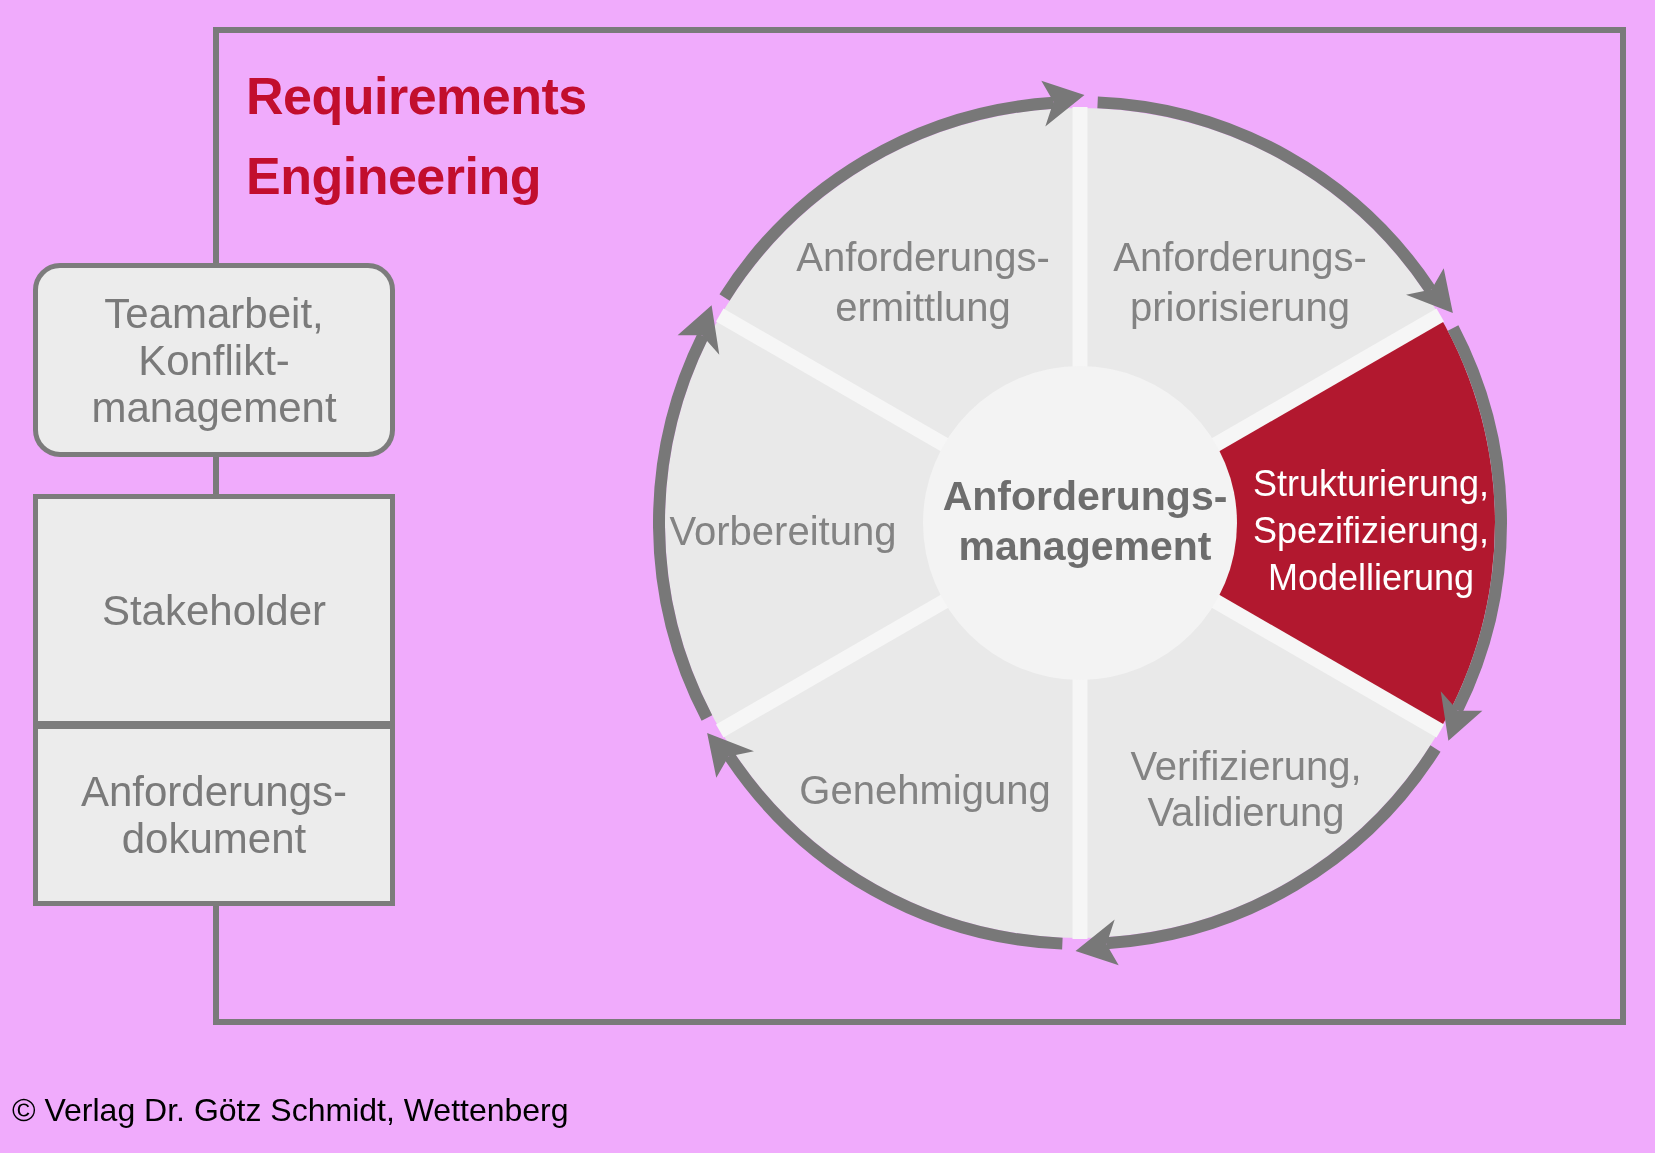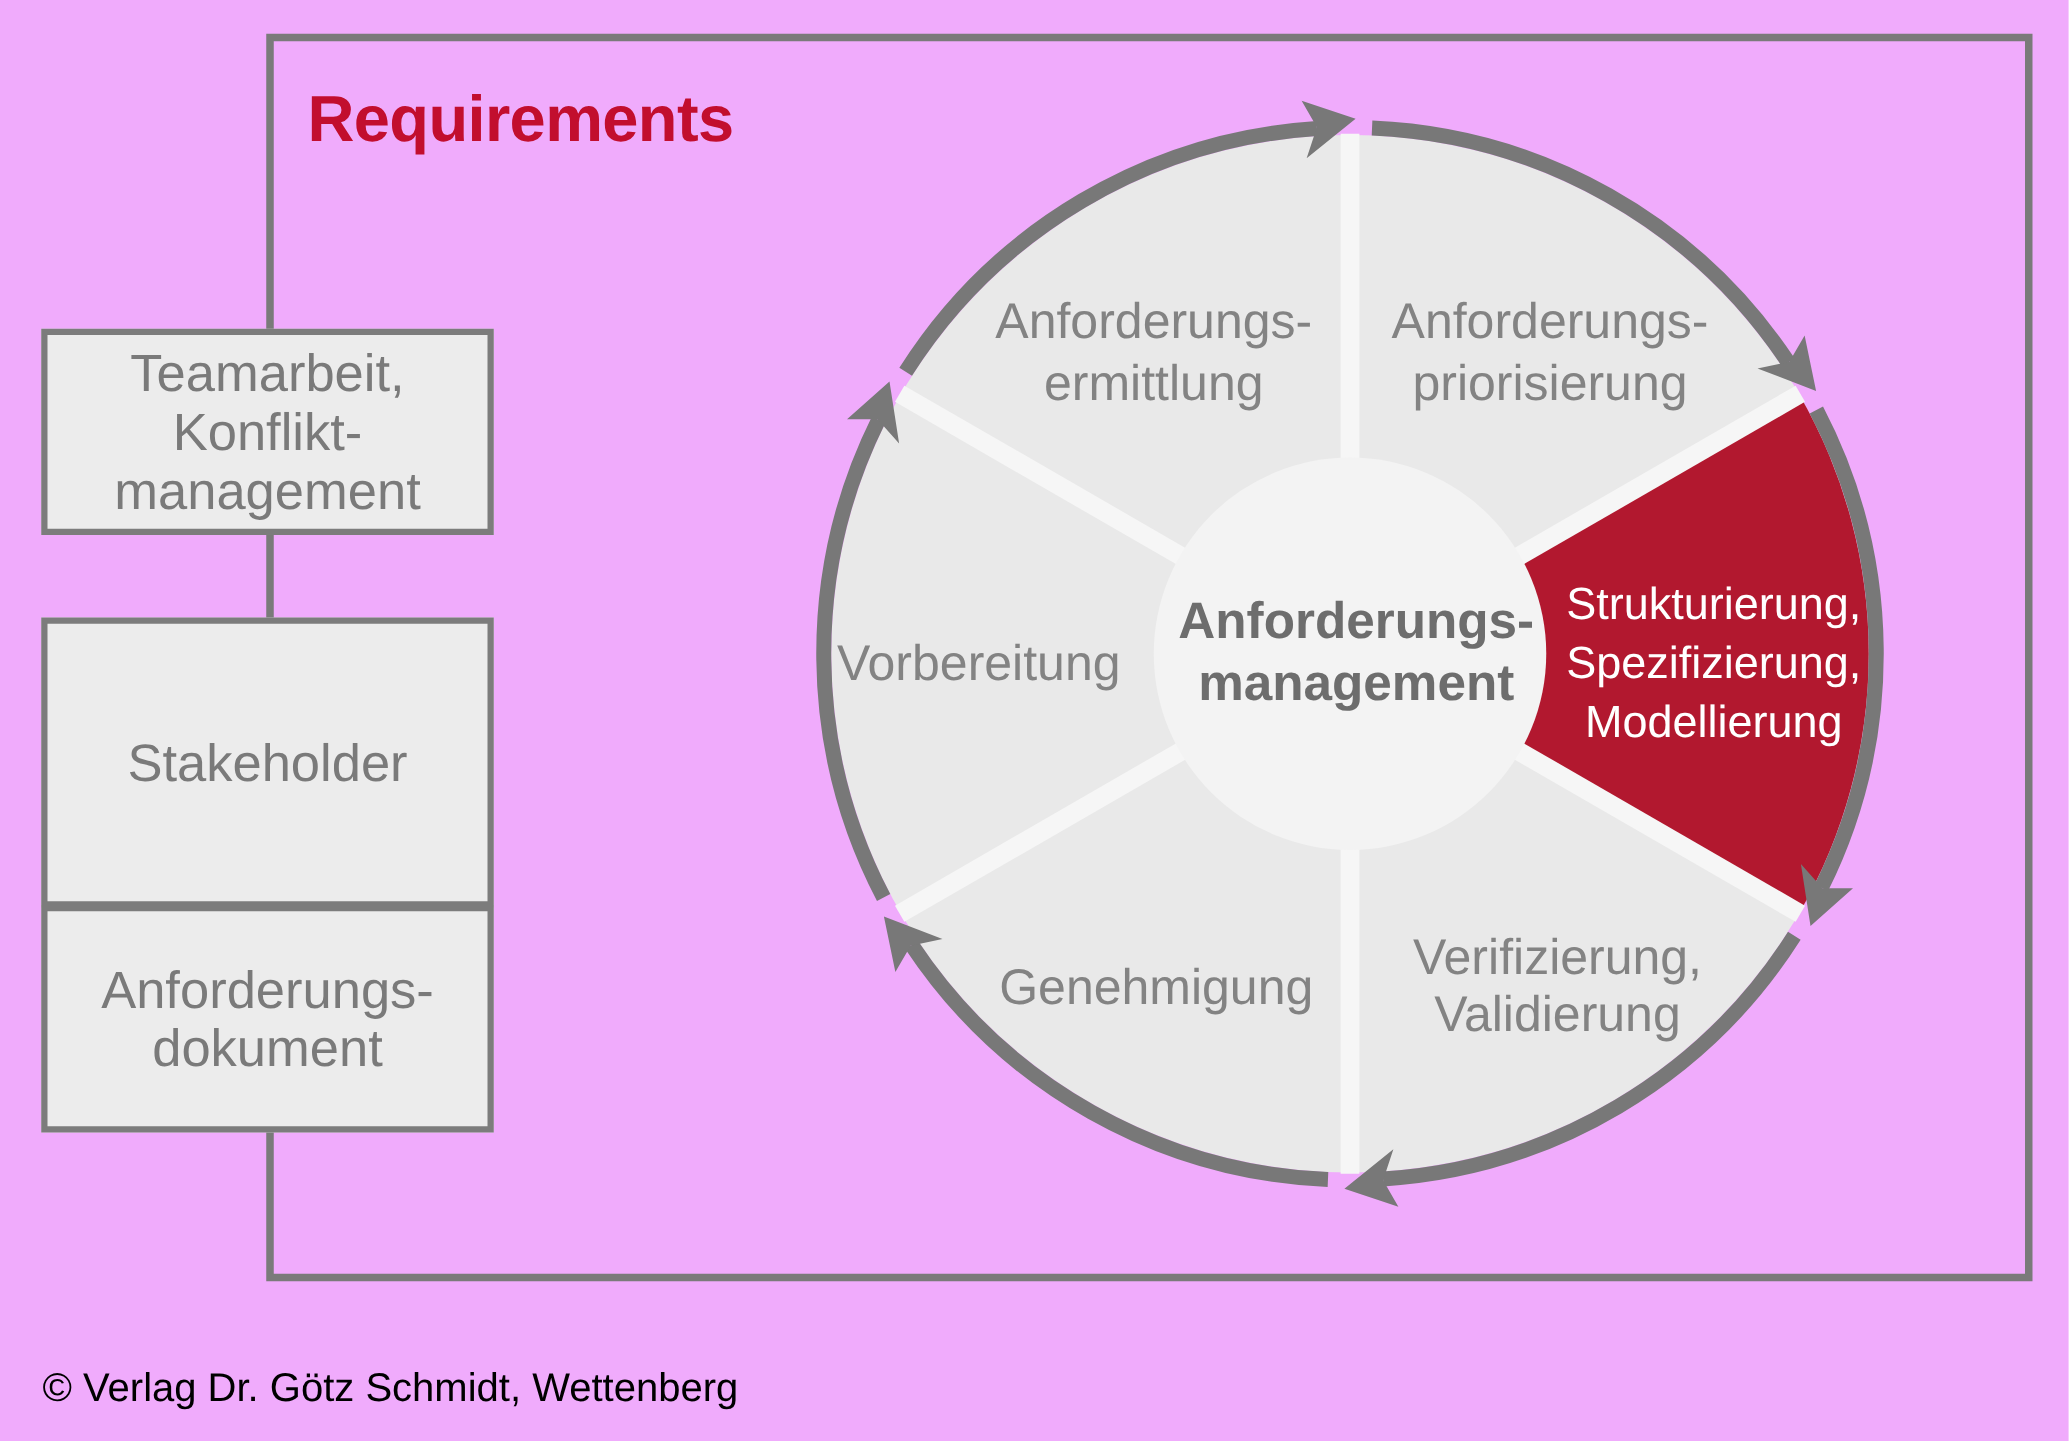--- a/index.html
+++ b/index.html
@@ -7,36 +7,37 @@
          font-family:"Liberation Sans",sans-serif;}
   .frame{position:absolute;left:213px;top:27px;width:1413px;height:998px;box-sizing:border-box;
          border:6px solid var(--frame-gray,#7a7a7a);background:transparent;}
   .title{position:absolute;left:246px;top:56px;font-size:52px;font-weight:bold;line-height:80px;
          letter-spacing:-0.5px;color:var(--title-red,#c20e2e);white-space:nowrap;}
   .title span{display:block;}
   .sbox{position:absolute;left:33px;width:362px;box-sizing:border-box;
         border:5px solid var(--box-border,#7c7c7c);background:var(--box-fill,#ececec);
         display:flex;flex-direction:column;justify-content:center;align-items:center;
         text-align:center;font-size:42px;line-height:47px;color:var(--box-text,#7a7a7a);}
-  #box1{top:263px;height:165px;}
+  #box1{top:263px;height:194px;border-radius:27px;}
   #box2{top:494px;height:232px;}
   #box3{top:724px;height:182px;}
   svg.wheel{position:absolute;left:0;top:0;width:1655px;height:1153px;}
   .copyright{position:absolute;left:12px;top:1090px;font-size:32px;line-height:40px;color:#000;
-             font-family:"Liberation Sans",sans-serif;white-space:nowrap;margin-left:22px;}
+             font-family:"Liberation Sans",sans-serif;white-space:nowrap;}
 </style>
 </head>
 <body>
 
 <div class="stage" style="--frame-gray: #7a7a7a; --box-border: #7c7c7c; --box-fill: #ececec; --box-text: #7a7a7a; --title-red: #c20e2e;">
 
   <div class="frame"></div>
 
   <div class="title">
     <span>Requirements</span>
+    <span>Engineering</span>
   </div>
 
   <div class="sbox" id="box1">
     <span>Teamarbeit,</span>
     <span>Konflikt-</span>
     <span>management</span>
   </div>
 
   <div class="sbox" id="box2">
     <span>Stakeholder</span>

